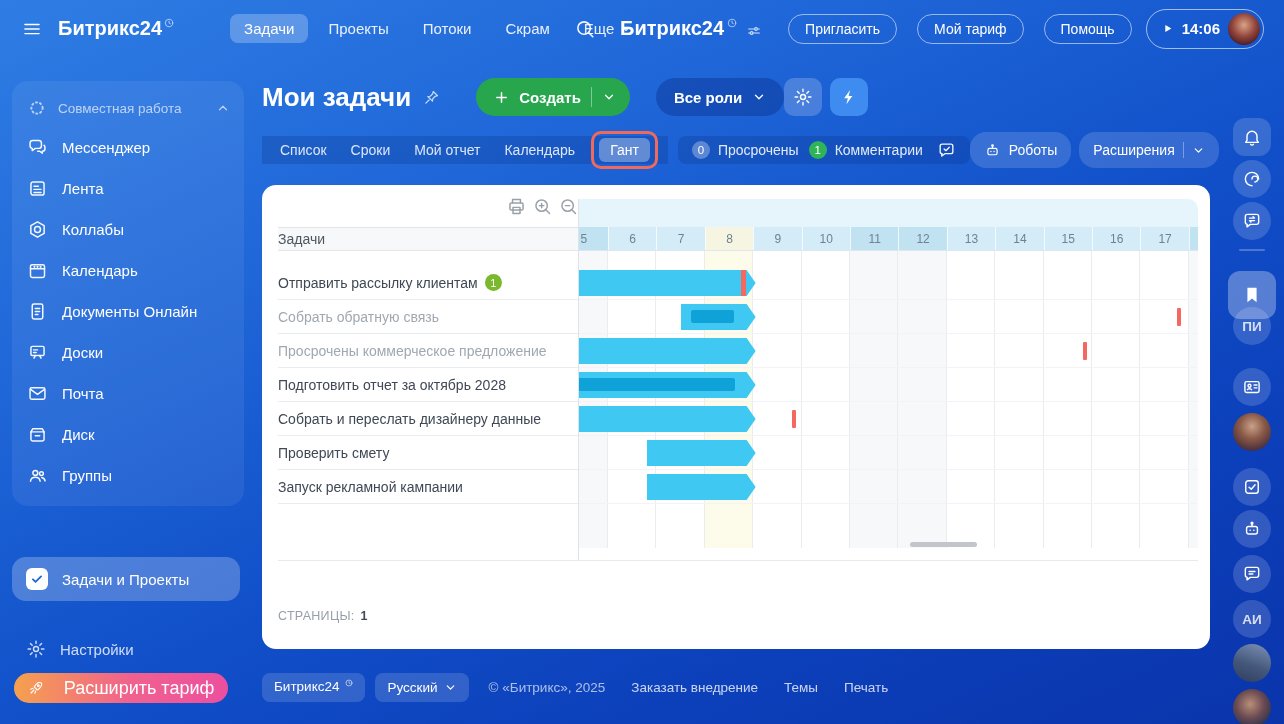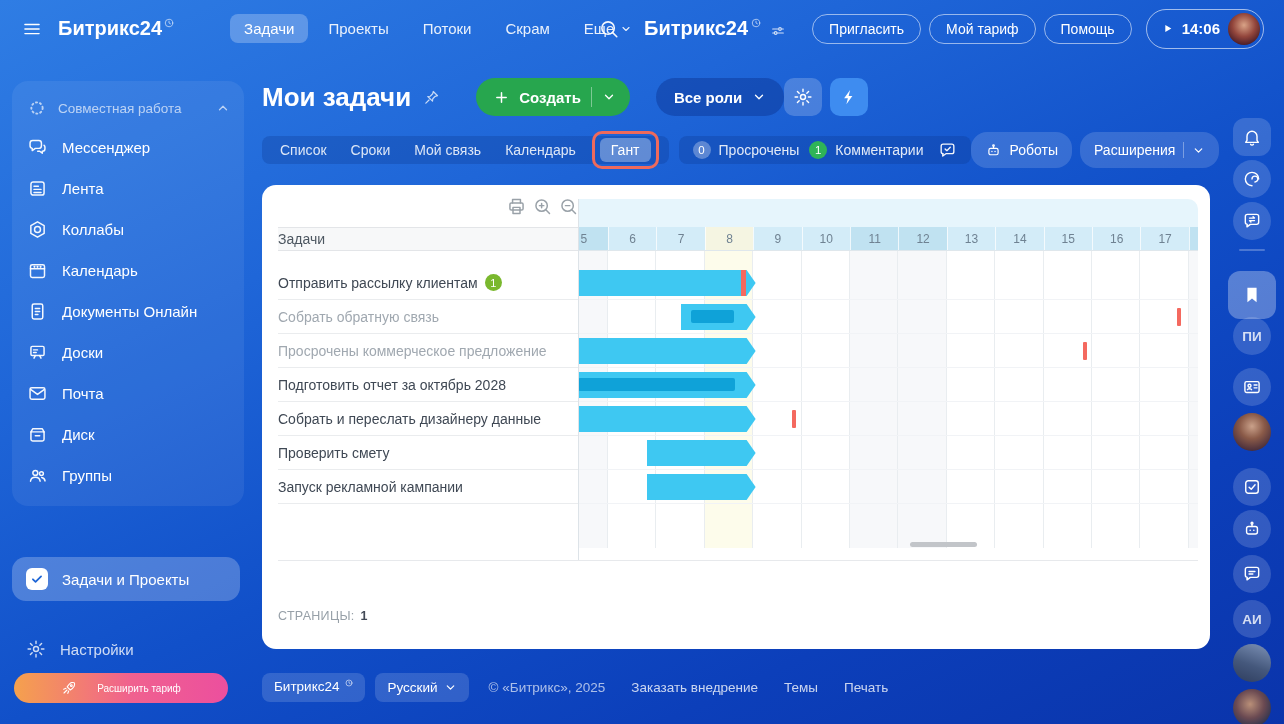--- a/index.html
+++ b/index.html
@@ -16,54 +16,54 @@
   .logo{margin-left:16px;font-size:20px;font-weight:bold;display:flex;align-items:flex-start;gap:2px;}
   .logo .sup{margin-top:1px;opacity:.85;}
   .topnav{display:flex;align-items:center;gap:6px;margin-left:56px;}
   .topnav .nav-item{padding:6px 14px;border-radius:8px;font-size:15px;color:rgba(255,255,255,.9);cursor:pointer;display:flex;align-items:center;gap:6px;}
   .topnav .nav-item.active{background:rgba(255,255,255,.25);color:#fff;}
   .tb-right{position:absolute;right:0;top:0;height:57px;display:flex;align-items:center;}
   .tb-search{opacity:.95;cursor:pointer;}
   .portal{display:flex;align-items:flex-start;margin-left:24px;font-size:20px;font-weight:bold;gap:3px;}
   .portal .sup{margin-top:1px;opacity:.85;}
   .portal .sliders{margin-top:6px;margin-left:6px;opacity:.8;}
-  .tb-pills{display:flex;gap:8px;margin-left:26px;}
+  .tb-pills{display:flex;gap:20px;margin-left:26px;}
   .pill-btn{border:1px solid rgba(255,255,255,.55);border-radius:18px;padding:6px 16px;font-size:14px;color:#fff;background:transparent;cursor:pointer;white-space:nowrap;}
   .timer-pill{margin-left:14px;margin-right:20px;height:38px;border:1.5px solid rgba(255,255,255,.6);border-radius:20px;display:flex;align-items:center;gap:8px;padding:0 3px 0 14px;cursor:pointer;}
   .timer-pill .time{font-size:15px;font-weight:bold;}
   .tb-avatar{width:32px;height:32px;border-radius:50%;background:radial-gradient(circle at 50% 38%,#d9a387 0%,#93463c 45%,#471b26 80%);}
 
   
   .sidebar{position:absolute;left:0;top:57px;width:254px;height:667px;}
   .side-card{position:absolute;left:12px;top:24px;width:232px;border-radius:16px;background:rgba(255,255,255,.07);padding:6px 0 10px 0;}
   .side-group{display:flex;align-items:center;gap:12px;padding:12px 14px 10px 16px;color:rgba(255,255,255,.66);font-size:13.5px;cursor:pointer;}
   .side-group .grp-label{flex:1;}
   .side-item{display:flex;align-items:center;gap:14px;padding:10px 14px;font-size:15px;color:#fff;cursor:pointer;}
   .side-item .icon{width:22px;color:rgba(255,255,255,.95);}
   .side-selected{position:absolute;left:12px;top:500px;width:228px;height:44px;border-radius:14px;background:rgba(255,255,255,.24);display:flex;align-items:center;gap:14px;padding:0 14px;box-sizing:border-box;font-size:15px;cursor:pointer;}
   .check-chip{width:22px;height:22px;border-radius:6px;background:#fff;display:flex;align-items:center;justify-content:center;color:#1e66d6;}
   .side-settings{position:absolute;left:12px;top:572px;width:228px;display:flex;align-items:center;gap:14px;padding:10px 14px;box-sizing:border-box;font-size:15px;color:rgba(255,255,255,.8);cursor:pointer;}
-  .side-upgrade{position:absolute;left:14px;top:616px;width:214px;height:30px;border-radius:16px;background:linear-gradient(90deg,#f5a14d 0%,#f0618f 55%,#ec4f9e 100%);display:flex;align-items:center;justify-content:center;gap:20px;font-size:10px;color:#fff;cursor:pointer;}
+  .side-upgrade{position:absolute;left:14px;top:616px;width:214px;height:30px;border-radius:16px;background:linear-gradient(90deg,#f5a14d 0%,#f0618f 55%,#ec4f9e 100%);display:flex;align-items:center;justify-content:center;gap:20px;font-size:18px;color:#fff;cursor:pointer;}
 
   
   .main-head{position:absolute;left:262px;top:77px;width:951px;height:40px;display:flex;align-items:center;}
   .page-title{font-size:26px;font-weight:bold;margin:0;}
   .pin{margin-left:12px;opacity:.75;}
   .btn-create{margin-left:36px;height:38px;border:none;border-radius:20px;background:#27a64e;color:#fff;font-size:15px;font-weight:bold;display:flex;align-items:center;gap:10px;padding:0 14px 0 18px;cursor:pointer;}
   .btn-create .divider{width:1px;height:20px;background:rgba(255,255,255,.4);}
   .btn-roles{margin-left:26px;height:38px;border:none;border-radius:20px;background:rgba(10,48,140,.42);color:#fff;font-size:15px;font-weight:bold;display:flex;align-items:center;gap:10px;padding:0 18px;cursor:pointer;}
   .searchbox{flex:1;margin-left:26px;margin-right:24px;height:36px;border-radius:8px;background:rgba(255,255,255,.18);display:flex;align-items:center;padding:0 10px;gap:8px;}
   .chip{background:rgba(255,255,255,.26);border-radius:6px;height:26px;display:flex;align-items:center;gap:8px;padding:0 10px;font-size:14px;cursor:pointer;}
   .chip .icon{opacity:.8;cursor:pointer;}
   .searchbox input{flex:1;background:transparent;border:none;outline:none;color:#fff;font-size:14px;font-family:inherit;}
   .searchbox input::placeholder{color:rgba(255,255,255,.75);}
   .sq-btn{width:38px;height:38px;border:none;border-radius:10px;background:rgba(255,255,255,.2);color:#fff;display:flex;align-items:center;justify-content:center;cursor:pointer;}
   .sq-btn.accent{background:#3e8cf0;margin-left:8px;}
   .tabs-row{position:absolute;left:262px;top:135px;width:951px;height:30px;display:flex;align-items:center;}
-  .tab-group{height:28px;border-radius:8px;background:rgba(9,46,132,.25);display:flex;align-items:center;gap:24px;padding:0 18px;}
+  .tab-group{height:28px;border-radius:0;background:rgba(9,46,132,.25);display:flex;align-items:center;gap:24px;padding:0 18px;}
   .tab{font-size:14px;color:rgba(255,255,255,.85);cursor:pointer;white-space:nowrap;}
   .tab.active{position:relative;background:rgba(255,255,255,.32);color:#fff;border-radius:6px;padding:4px 11px;}
   .tab.active.highlight::after{content:'';position:absolute;inset:-7px -8px;border:3px solid #ee6a5c;border-radius:10px;pointer-events:none;}
   .counter-group{height:28px;margin-left:10px;border-radius:8px;background:rgba(9,46,132,.25);display:flex;align-items:center;gap:10px;padding:0 14px;}
   .counter{display:flex;align-items:center;gap:8px;cursor:pointer;}
   .badge{min-width:18px;height:18px;border-radius:9px;background:rgba(255,255,255,.3);font-size:11.5px;display:flex;align-items:center;justify-content:center;padding:0 2px;box-sizing:border-box;}
   .counter-label{font-size:14px;color:rgba(255,255,255,.88);}
   .counter-chaticon{opacity:.95;margin-left:4px;cursor:pointer;}
   .tabs-spacer{flex:1;}
   .mini-pill{height:36px;border:none;border-radius:16px;background:rgba(255,255,255,.15);color:#fff;font-size:14px;display:flex;align-items:center;gap:8px;padding:0 14px;cursor:pointer;}
@@ -379,21 +379,21 @@
             <path d="M13.5 2.5L5.5 13.5h5L8.5 21.5l8-11h-5z" fill="currentColor" stroke="none"></path>
           </svg>
         </span>
       </button>
   </div>
 
   <div class="tabs-row">
     <div class="tab-group" id="tab-group">
         <div class="tab">Список</div>
         <div class="tab">Сроки</div>
-        <div class="tab">Мой связь</div>
+        <div class="tab">Мой отчет</div>
         <div class="tab">Календарь</div>
         <div class="tab active highlight">Гант</div>
       </div>
     <div class="counter-group" id="counter-group">
         <div class="counter">
           <span class="badge" style="background: rgba(255, 255, 255, 0.3);">0</span>
           <span class="counter-label">Просрочены</span>
         </div>
         <div class="counter">
           <span class="badge" style="background: rgb(47, 180, 87);">1</span>
@@ -595,21 +595,21 @@
         </span>
       </button>
       <div class="rail-divider rail-item" style="top: 192px;"></div>
       <button class="rail-btn big rail-item" style="top: 214px;">
         <span class="icon">
           <svg viewBox="0 0 24 24" width="22" height="22" fill="none" stroke="currentColor" stroke-width="1.7" stroke-linecap="round" stroke-linejoin="round">
             <path d="M7 4h10v16l-5-4.2L7 20z" fill="currentColor" stroke="none"></path>
           </svg>
         </span>
       </button>
-      <div class="rail-avatar rail-item" style="top: 260px;">ПИ</div>
+      <div class="rail-avatar rail-item" style="top: 250px;">ПИ</div>
       <button class="rail-btn round rail-item" style="top: 311px;">
         <span class="icon">
           <svg viewBox="0 0 24 24" width="20" height="20" fill="none" stroke="currentColor" stroke-width="1.7" stroke-linecap="round" stroke-linejoin="round">
             <rect x="3.5" y="5.5" width="17" height="13" rx="2"></rect>
             <circle cx="9" cy="10.5" r="1.8"></circle>
             <path d="M6.5 15.2c.4-1.6 4.6-1.6 5 0M14.5 9.5h3.5M14.5 13h3.5"></path>
           </svg>
         </span>
       </button>
       <div class="rail-avatar photo-1 rail-item" style="top: 356px;"></div>

